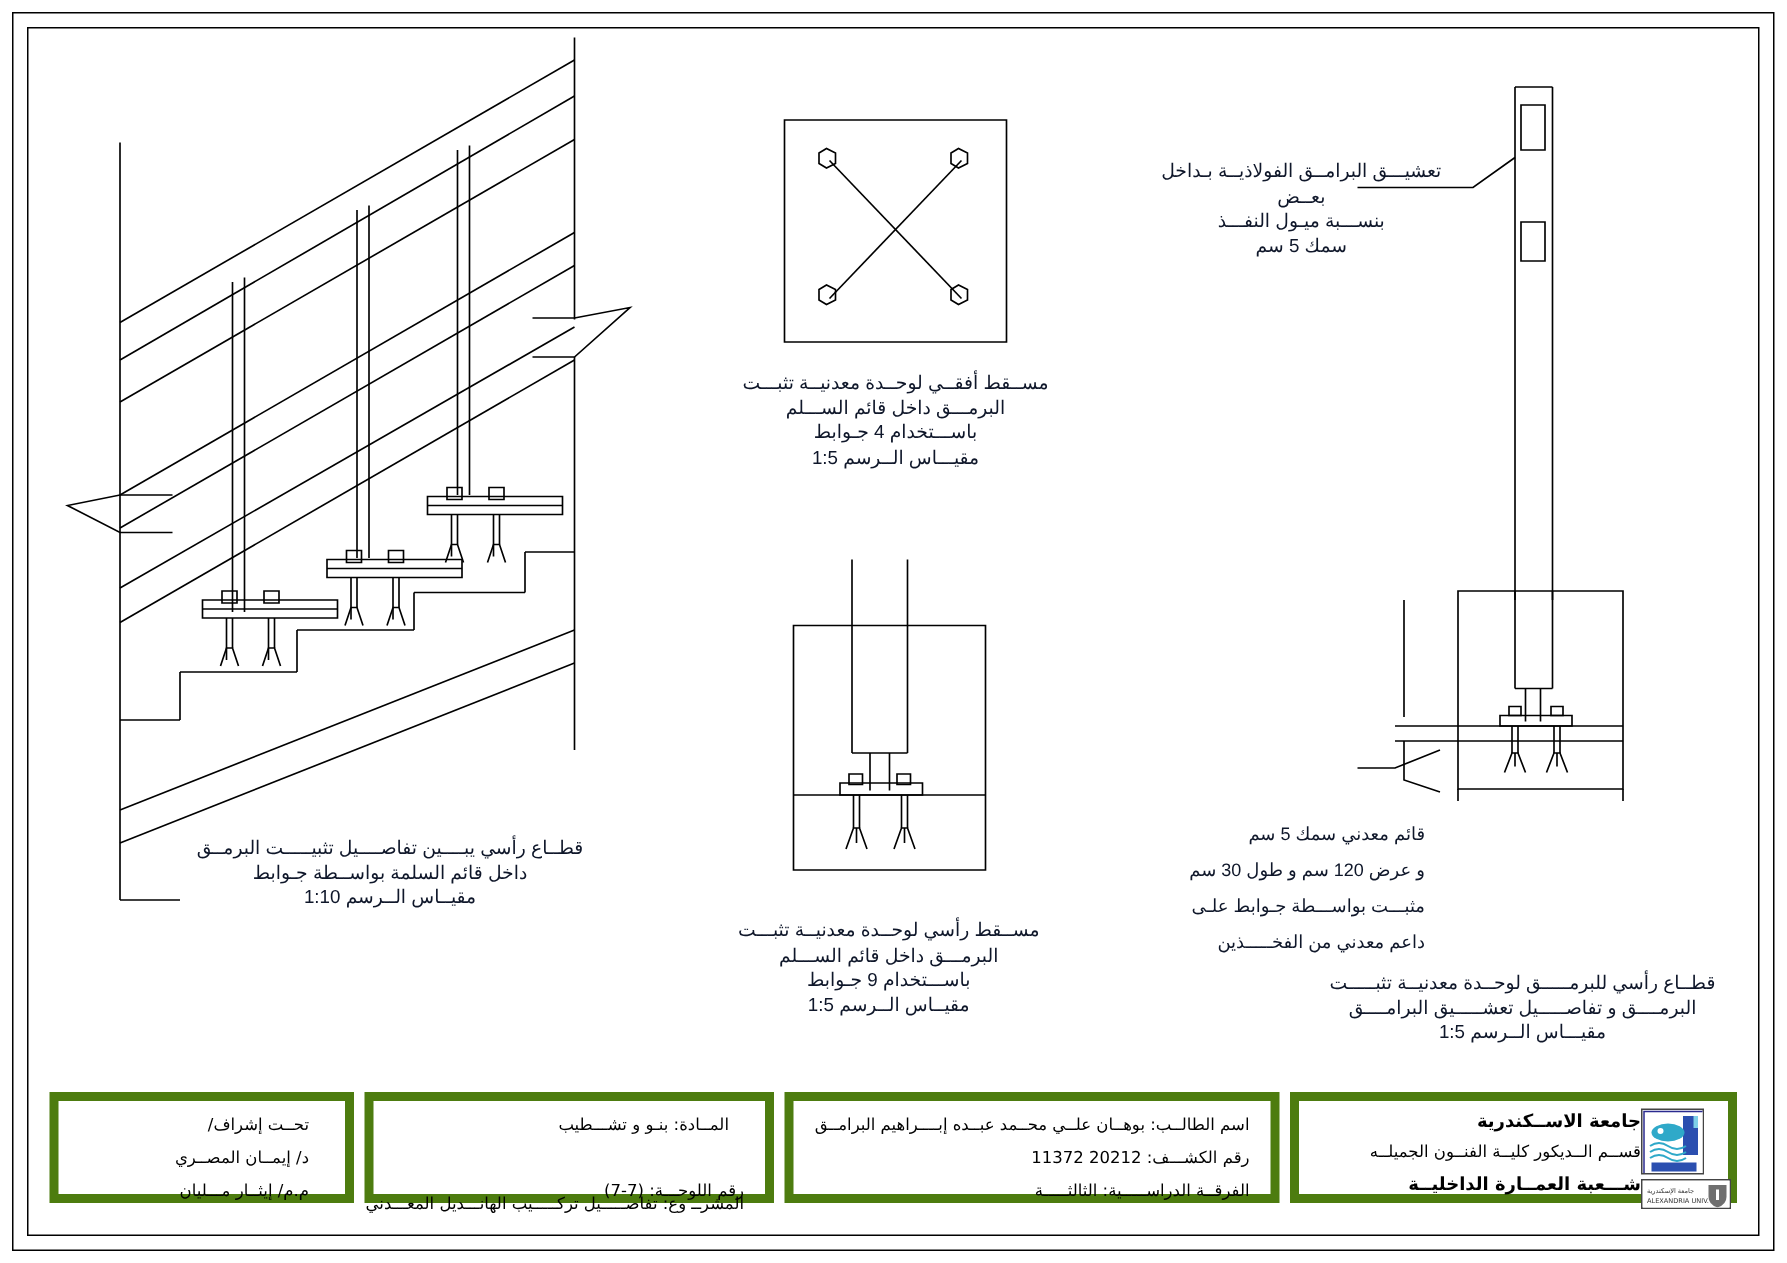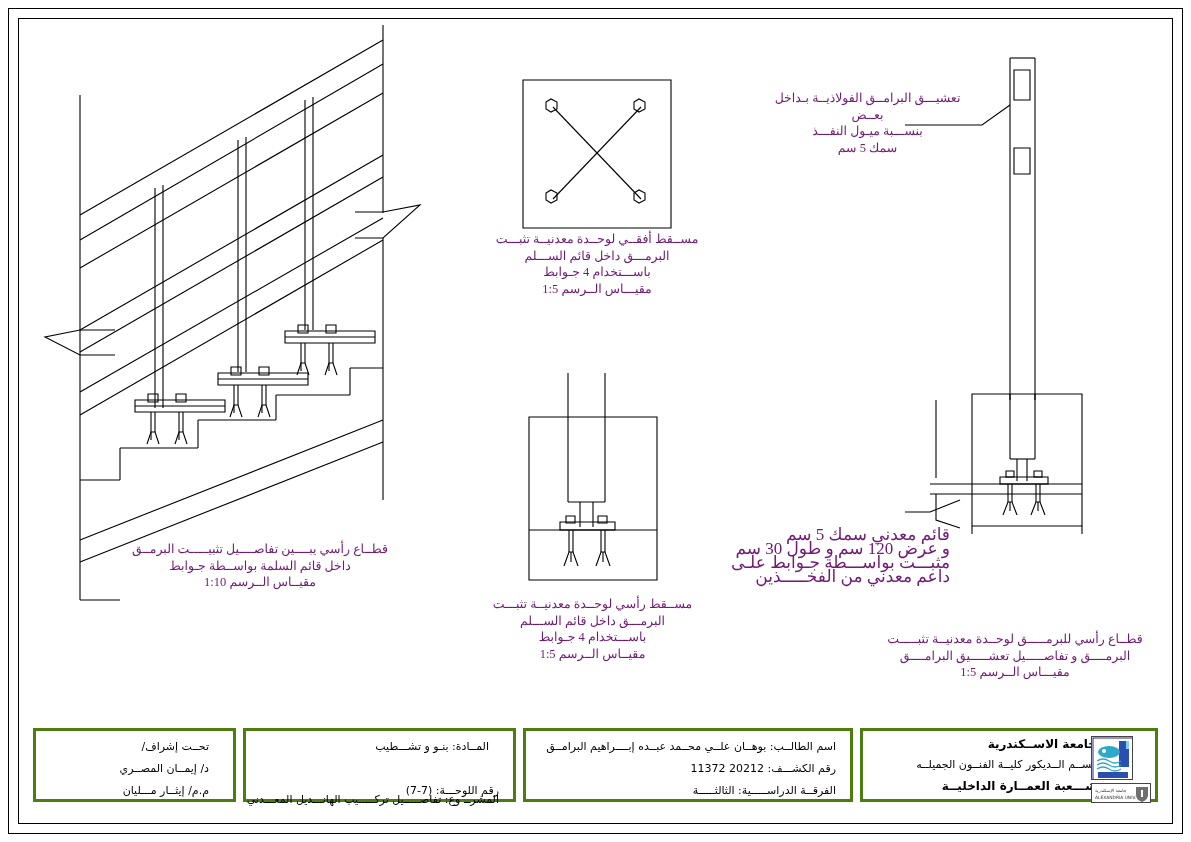--- a/index.html
+++ b/index.html
@@ -43,39 +43,40 @@
   .draw-svg rect, .draw-svg polygon {
     stroke: #000;
     fill: none;
     vector-effect: non-scaling-stroke;
   }
   
   .caption {
     position: absolute;
     direction: rtl;
     text-align: center;
-    font-family: Liberation Serif, serif;
+    font-family: Liberation Sans, sans-serif;
     font-size: 12.5px;
     line-height: 16.5px;
-    color: #701a75;
+    color: #0f172a;
     white-space: pre-line;
     letter-spacing: 0.2px;
+    margin-top: 16px;
   }
   .caption.small {
-    font-size: 17px;
-    line-height: 14px;
+    font-size: 12px;
+    line-height: 24px;
   }
   .caption.rt {
     text-align: right;
   }
   
   .tb {
     position: absolute;
     box-sizing: border-box;
-    border: 3px solid #4d7c0f;
+    border: 6px solid #4d7c0f;
     background: #fff;
   }
   .tb-text {
     position: absolute;
     direction: rtl;
     text-align: right;
     font-size: 11px;
     line-height: 15px;
     color: #000;
     white-space: nowrap;
@@ -296,21 +297,21 @@
 البرمـــق داخل    قائم الســـلم
 باســـتخدام 4 جـوابط
 مقيـــاس الــرسم 1:5</div>
 
   <div class="caption" style="left:100px; top:541px; width:320px;">قطــاع   رأسي يبــــين تفاصــــيل تثبيـــــت البرمــق
 داخل  قائم السلمة بواســطة جـوابط
 مقيــاس الــرسم 1:10</div>
 
   <div class="caption" style="left:465px; top:596px; width:255px;">مســقط   رأسي لوحــدة معدنيــة تثبـــت
 البرمـــق داخل    قائم الســـلم
-باســـتخدام 4 جـوابط
+باســـتخدام 9 جـوابط
 مقيــاس الــرسم 1:5</div>
 
 
   <div class="caption small rt" style="left:728px; top:528px; width:222px;">قائم معدني سمك 5 سم
 و عرض 120 سم و طول 30 سم
 مثبـــت بواســـطة جـوابط علـى
 داعم معدني من الفخـــــذين</div>
 
   <div class="caption" style="left:875px; top:631px; width:280px;">قطــاع   رأسي للبرمـــــق لوحــدة معدنيــة تثبـــــت
 البرمــــق و تفاصـــــيل تعشـــــيق البرامــــق

